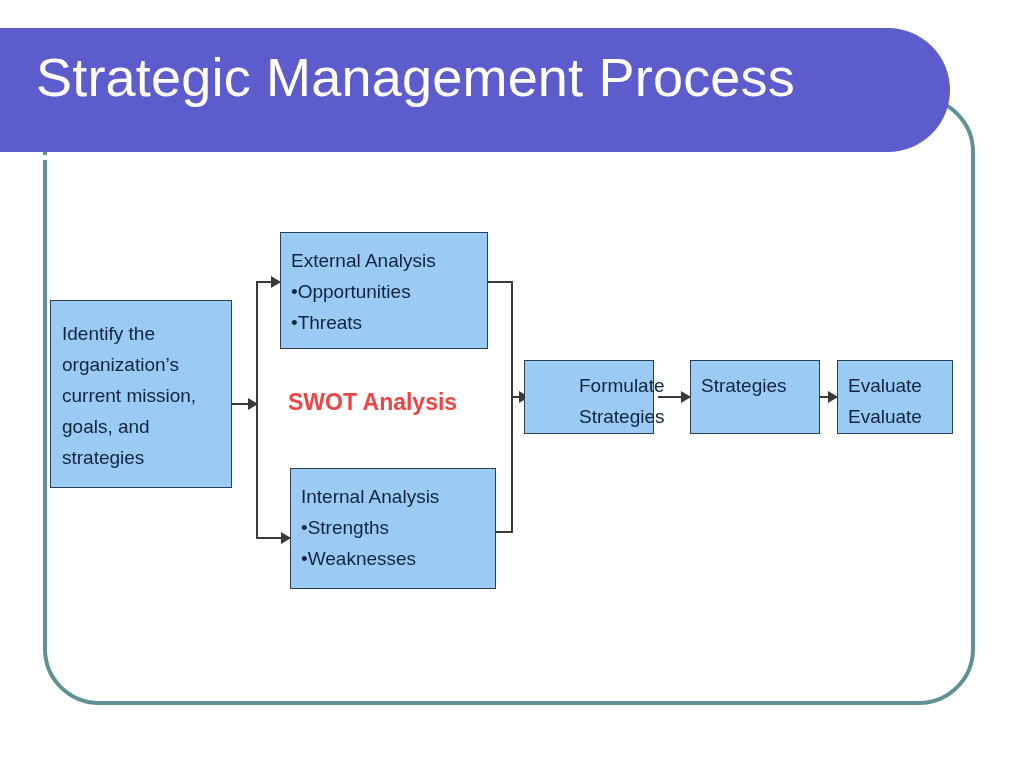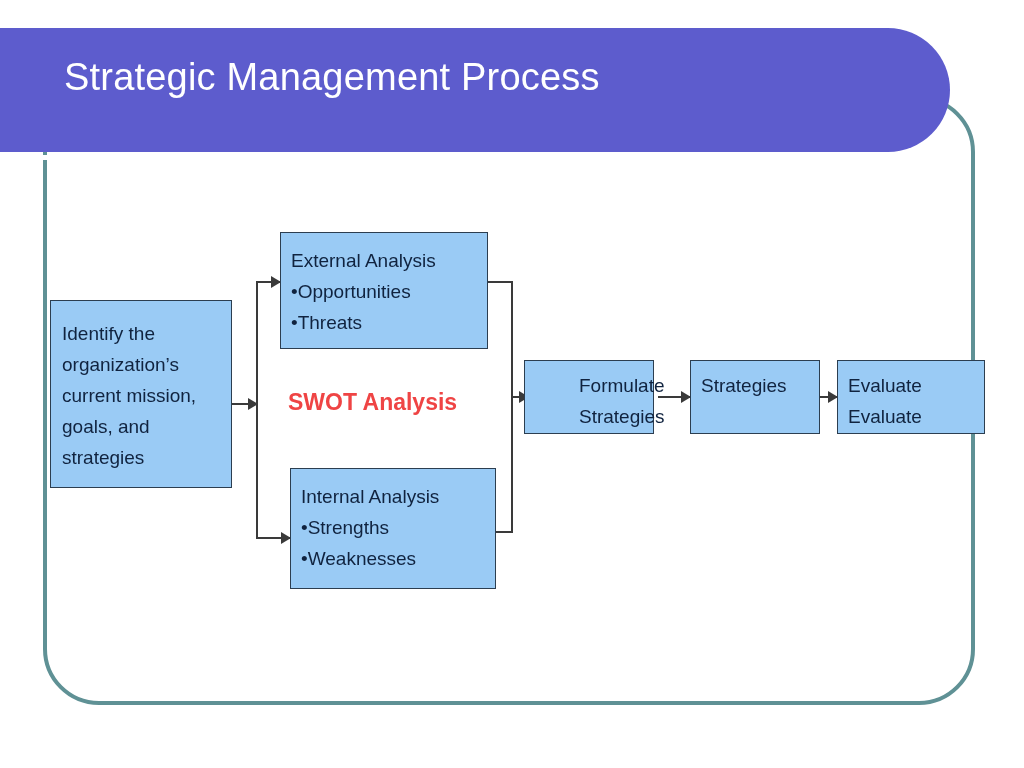--- a/index.html
+++ b/index.html
@@ -37,26 +37,25 @@
     width: 968px;
     height: 124px;
     background: #5d5ccd;
     border-top-right-radius: 62px;
     border-bottom-right-radius: 62px;
   }
   #title-text {
     position: absolute;
     left: 36px;
     top: 44px;
-    font-size: 38px;
+    font-size: 54px;
     line-height: 66px;
     color: #ffffff;
     letter-spacing: 0.2px;
     white-space: nowrap;
-    margin-left: 28px;
   }
   #title-rule {
     position: absolute;
     left: 0px;
     top: 127px;
     width: 907px;
     height: 5px;
     background: #ffffff;
   }
 
@@ -74,21 +73,21 @@
     padding: 12px 0 0 10px;
   }
   .pbox .line { white-space: nowrap; }
 
   #box-identify   { left: 50px;  top: 300px; width: 182px; height: 188px; }
   #box-identify .inner { padding-top: 17px; padding-left: 11px; }
   #box-external   { left: 280px; top: 232px; width: 208px; height: 117px; }
   #box-internal   { left: 290px; top: 468px; width: 206px; height: 121px; }
   #box-formulate  { left: 524px; top: 360px; width: 130px; height: 74px; padding-left: 44px; }
   #box-implement  { left: 690px; top: 360px; width: 130px; height: 74px; }
-  #box-evaluate   { left: 837px; top: 360px; width: 148px; height: 74px; }
+  #box-evaluate   { left: 837px; top: 360px; width: 116px; height: 74px; }
 
   #box-formulate .inner,
   #box-implement .inner,
   #box-evaluate .inner { padding-top: 9px; padding-left: 10px; }
 
   
   #swot-label {
     position: absolute;
     left: 288px;
     top: 389px;

